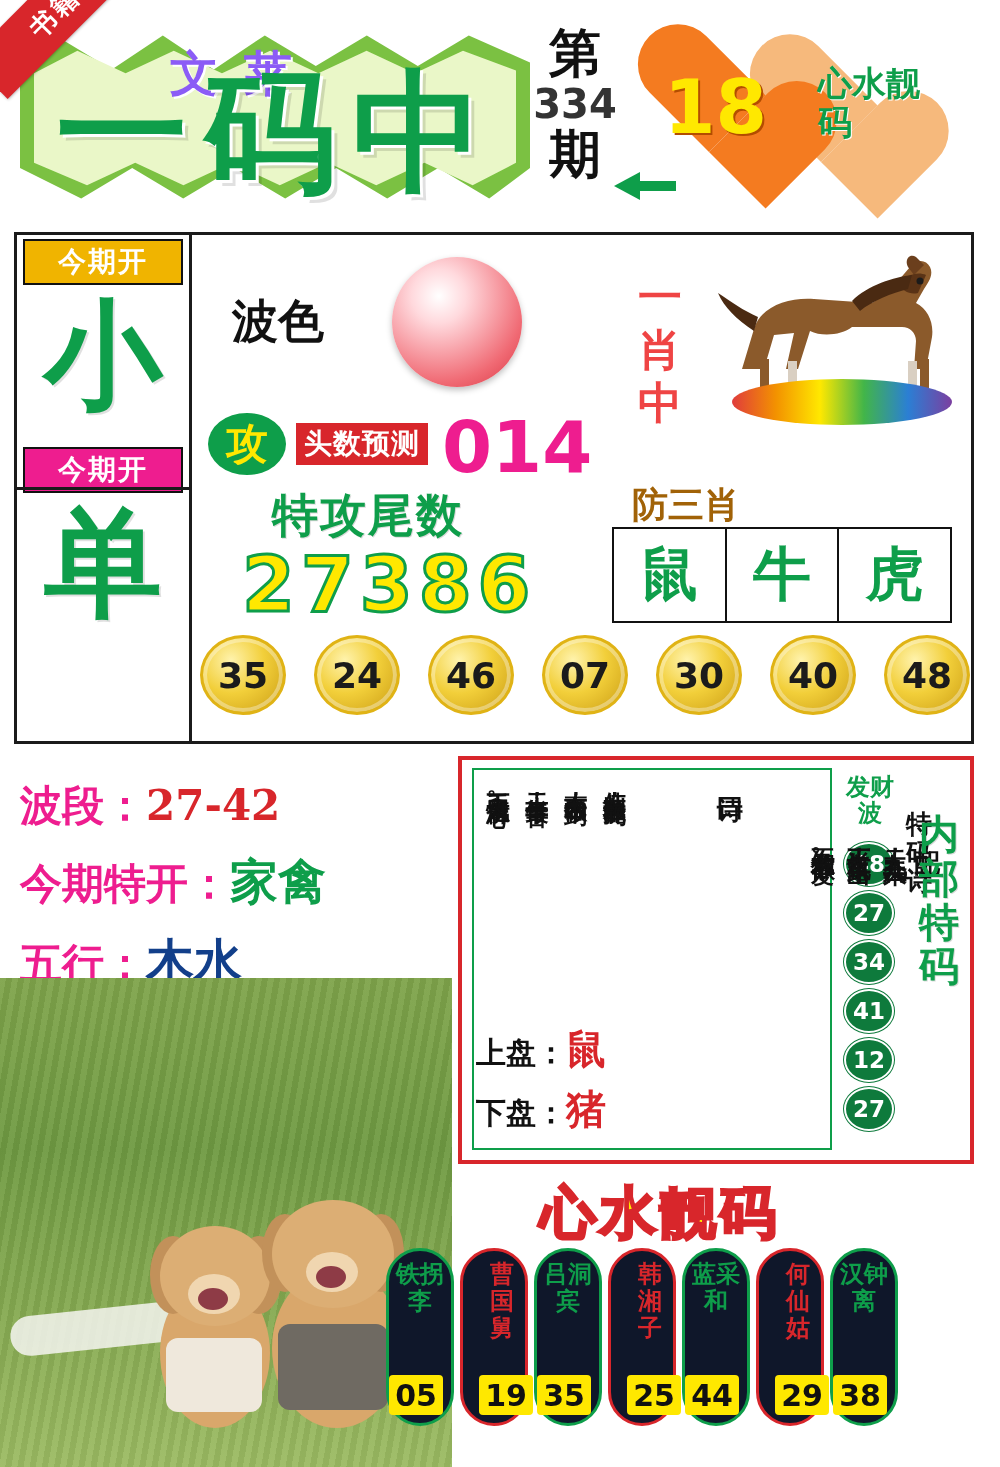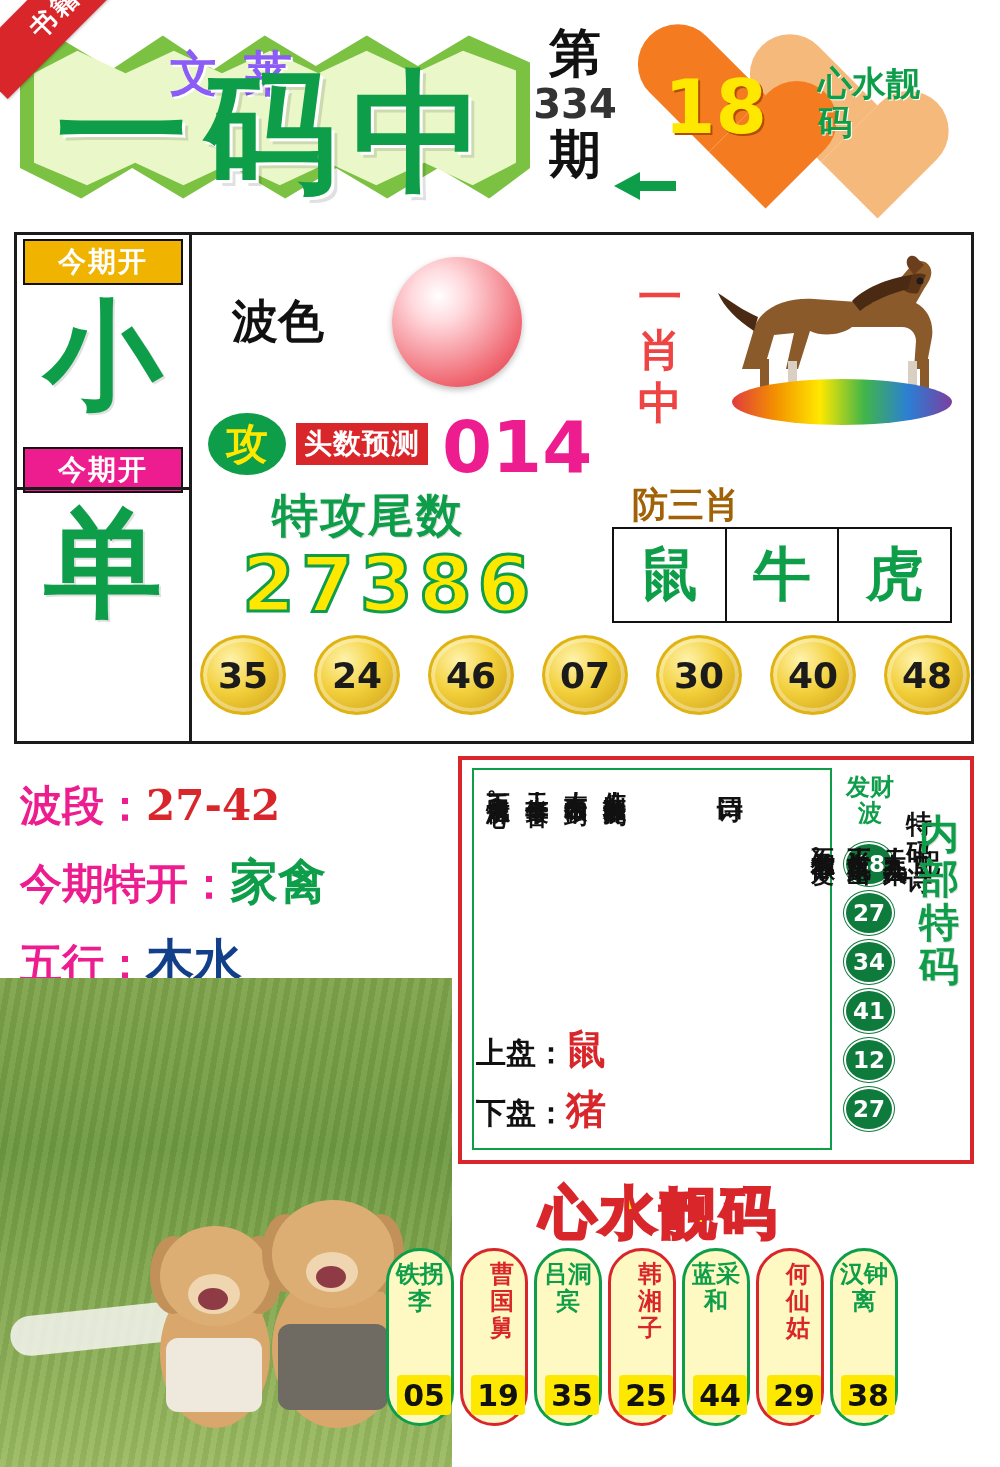--- a/index.html
+++ b/index.html
@@ -231,21 +231,21 @@
 
   
   .bx-title{
     position:absolute;left:540px;top:1176px;font-size:56px;font-weight:bold;
     color:#ffe800;-webkit-text-stroke:3px #d8262b;letter-spacing:4px;
     font-family:"DejaVu Sans",sans-serif;
   }
   .bx-row{position:absolute;left:386px;top:1248px;width:600px;height:180px;display:flex;gap:6px;}
   .bx{
     width:68px;height:178px;border:3px solid #0e9e4a;border-radius:34px;box-sizing:border-box;
-    background:#fef9c3;display:flex;flex-direction:column;align-items:flex-end;padding-top:10px;
+    background:#0f172a;display:flex;flex-direction:column;align-items:flex-start;padding-top:10px;
   }
   .bx .nm{font-size:24px;font-weight:bold;color:#0e9e4a;line-height:1.12;text-align:center;}
   .bx .nb{
     margin-top:auto;margin-bottom:8px;width:54px;height:40px;background:#ffe800;
     display:flex;align-items:center;justify-content:center;
     font-size:30px;font-weight:bold;color:#111;border-radius:4px;
   }
   .bx.red .nm{color:#d8262b;}
   .bx.red{border-color:#d8262b;padding-left:16px;}
 </style>

